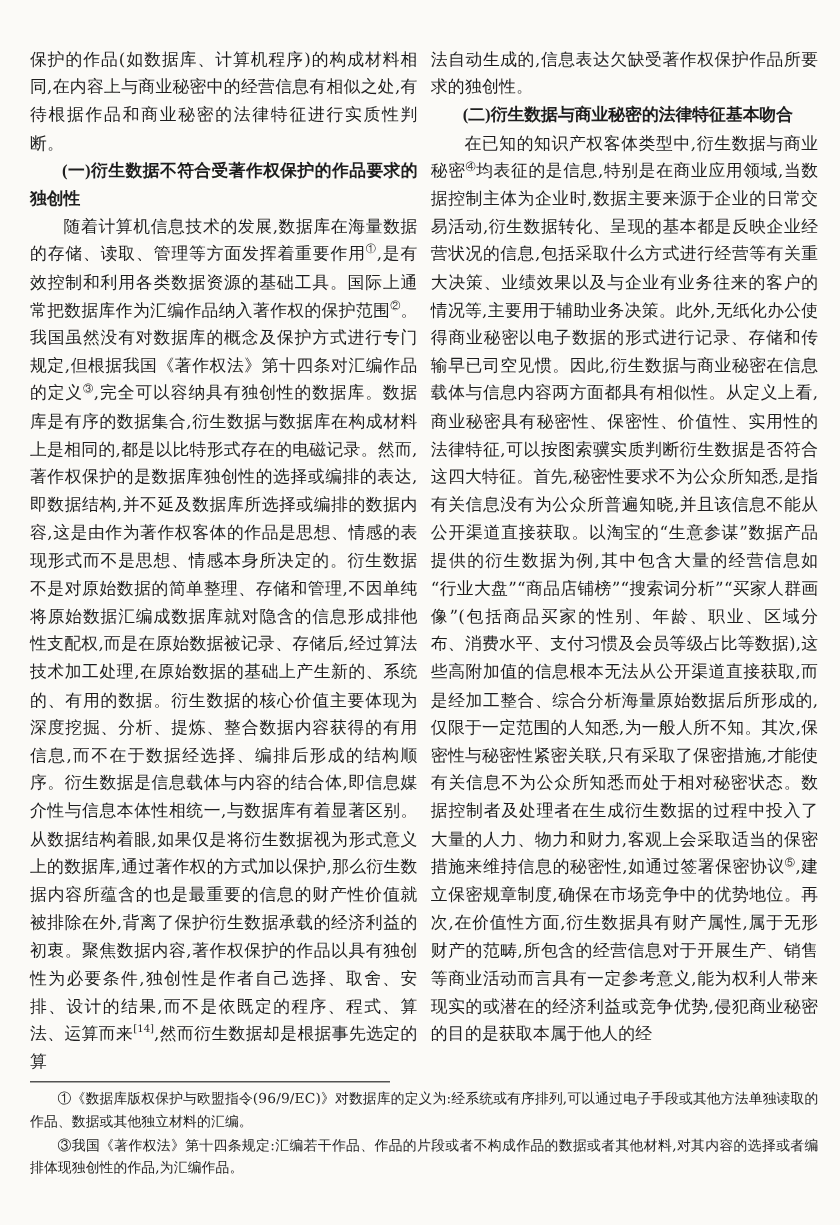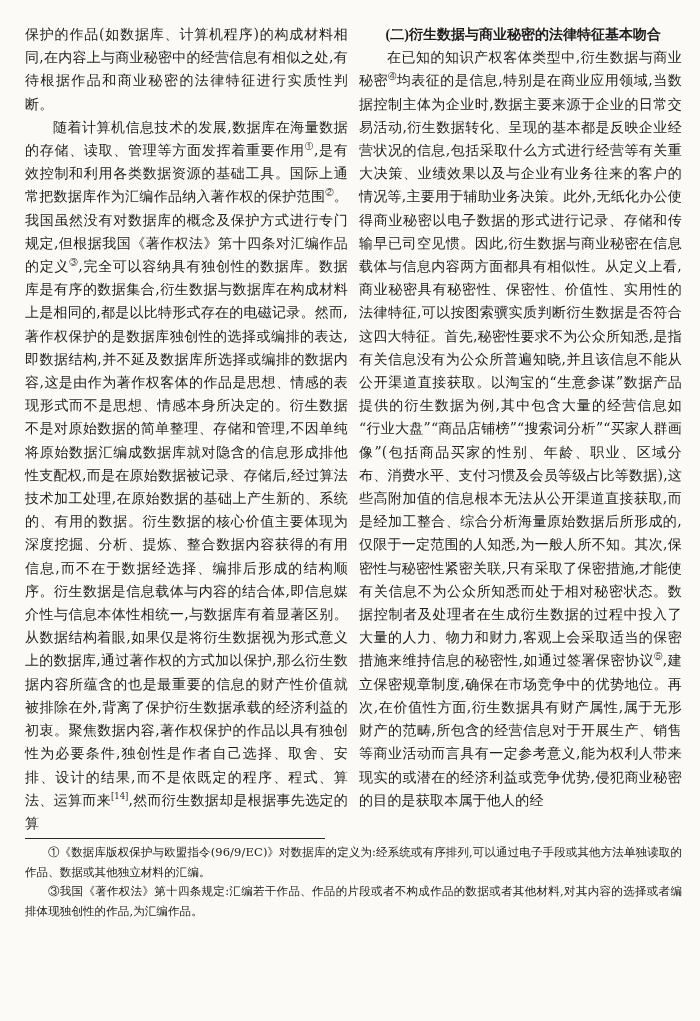--- a/index.html
+++ b/index.html
@@ -24,21 +24,21 @@
     gap: 11px;
   }
   .col {
     width: 328px;
     font-size: 14px;
     line-height: 23.2px;
     text-align: justify;
     letter-spacing: 0.2px;
   }
   .col p { margin: 0; text-indent: 2em; }
-  .col p.continue { text-indent: 0; }
+  .col p.continue { text-indent: 0; margin-top: 16px; }
   .col p.heading {
     font-family: Liberation Serif, serif;
     font-weight: bold;
     letter-spacing: 0;
     text-indent: 1.9em;
   }
   sup.fnref {
     font-size: 8.5px;
     line-height: 0;
     vertical-align: super;
@@ -59,23 +59,25 @@
   }
   .footnotes p { margin: 0; text-indent: 2em; }
 </style>
 </head>
 <body>
 
 <div class="page">
   <div class="columns">
     <div class="col" id="col-left">
         <p class="continue">保护的作品(如数据库、计算机程序)的构成材料相同,在内容上与商业秘密中的经营信息有相似之处,有待根据作品和商业秘密的法律特征进行实质性判断。</p>
+        <p class="heading">(一)衍生数据不符合受著作权保护的作品要求的独创性</p>
         <p class="body">随着计算机信息技术的发展,数据库在海量数据的存储、读取、管理等方面发挥着重要作用<sup class="fnref">①</sup>,是有效控制和利用各类数据资源的基础工具。国际上通常把数据库作为汇编作品纳入著作权的保护范围<sup class="fnref">②</sup>。我国虽然没有对数据库的概念及保护方式进行专门规定,但根据我国《著作权法》第十四条对汇编作品的定义<sup class="fnref">③</sup>,完全可以容纳具有独创性的数据库。数据库是有序的数据集合,衍生数据与数据库在构成材料上是相同的,都是以比特形式存在的电磁记录。然而,著作权保护的是数据库独创性的选择或编排的表达,即数据结构,并不延及数据库所选择或编排的数据内容,这是由作为著作权客体的作品是思想、情感的表现形式而不是思想、情感本身所决定的。衍生数据不是对原始数据的简单整理、存储和管理,不因单纯将原始数据汇编成数据库就对隐含的信息形成排他性支配权,而是在原始数据被记录、存储后,经过算法技术加工处理,在原始数据的基础上产生新的、系统的、有用的数据。衍生数据的核心价值主要体现为深度挖掘、分析、提炼、整合数据内容获得的有用信息,而不在于数据经选择、编排后形成的结构顺序。衍生数据是信息载体与内容的结合体,即信息媒介性与信息本体性相统一,与数据库有着显著区别。从数据结构着眼,如果仅是将衍生数据视为形式意义上的数据库,通过著作权的方式加以保护,那么衍生数据内容所蕴含的也是最重要的信息的财产性价值就被排除在外,背离了保护衍生数据承载的经济利益的初衷。聚焦数据内容,著作权保护的作品以具有独创性为必要条件,独创性是作者自己选择、取舍、安排、设计的结果,而不是依既定的程序、程式、算法、运算而来<sup class="fnref">[14]</sup>,然而衍生数据却是根据事先选定的算</p>
       </div>
     <div class="col" id="col-right">
+        <p class="continue">法自动生成的,信息表达欠缺受著作权保护作品所要求的独创性。</p>
         <p class="heading">(二)衍生数据与商业秘密的法律特征基本吻合</p>
         <p class="body">在已知的知识产权客体类型中,衍生数据与商业秘密<sup class="fnref">④</sup>均表征的是信息,特别是在商业应用领域,当数据控制主体为企业时,数据主要来源于企业的日常交易活动,衍生数据转化、呈现的基本都是反映企业经营状况的信息,包括采取什么方式进行经营等有关重大决策、业绩效果以及与企业有业务往来的客户的情况等,主要用于辅助业务决策。此外,无纸化办公使得商业秘密以电子数据的形式进行记录、存储和传输早已司空见惯。因此,衍生数据与商业秘密在信息载体与信息内容两方面都具有相似性。从定义上看,商业秘密具有秘密性、保密性、价值性、实用性的法律特征,可以按图索骥实质判断衍生数据是否符合这四大特征。首先,秘密性要求不为公众所知悉,是指有关信息没有为公众所普遍知晓,并且该信息不能从公开渠道直接获取。以淘宝的“生意参谋”数据产品提供的衍生数据为例,其中包含大量的经营信息如“行业大盘”“商品店铺榜”“搜索词分析”“买家人群画像”(包括商品买家的性别、年龄、职业、区域分布、消费水平、支付习惯及会员等级占比等数据),这些高附加值的信息根本无法从公开渠道直接获取,而是经加工整合、综合分析海量原始数据后所形成的,仅限于一定范围的人知悉,为一般人所不知。其次,保密性与秘密性紧密关联,只有采取了保密措施,才能使有关信息不为公众所知悉而处于相对秘密状态。数据控制者及处理者在生成衍生数据的过程中投入了大量的人力、物力和财力,客观上会采取适当的保密措施来维持信息的秘密性,如通过签署保密协议<sup class="fnref">⑤</sup>,建立保密规章制度,确保在市场竞争中的优势地位。再次,在价值性方面,衍生数据具有财产属性,属于无形财产的范畴,所包含的经营信息对于开展生产、销售等商业活动而言具有一定参考意义,能为权利人带来现实的或潜在的经济利益或竞争优势,侵犯商业秘密的目的是获取本属于他人的经</p>
       </div>
   </div>
   <div class="footnote-sep"></div>
   <div class="footnotes" id="footnotes">
       <p>①《数据库版权保护与欧盟指令(96/9/EC)》对数据库的定义为:经系统或有序排列,可以通过电子手段或其他方法单独读取的作品、数据或其他独立材料的汇编。</p>
       <p>③我国《著作权法》第十四条规定:汇编若干作品、作品的片段或者不构成作品的数据或者其他材料,对其内容的选择或者编排体现独创性的作品,为汇编作品。</p>
     </div>
 

